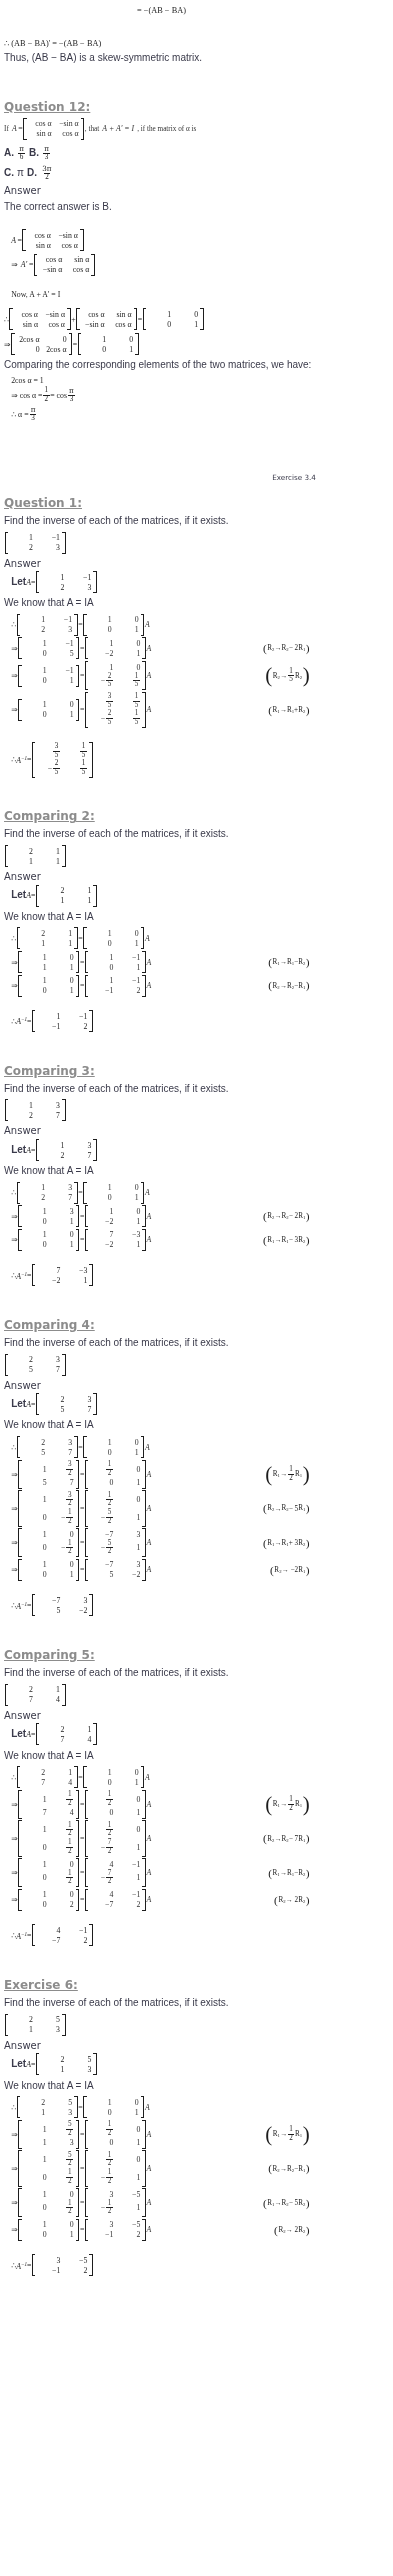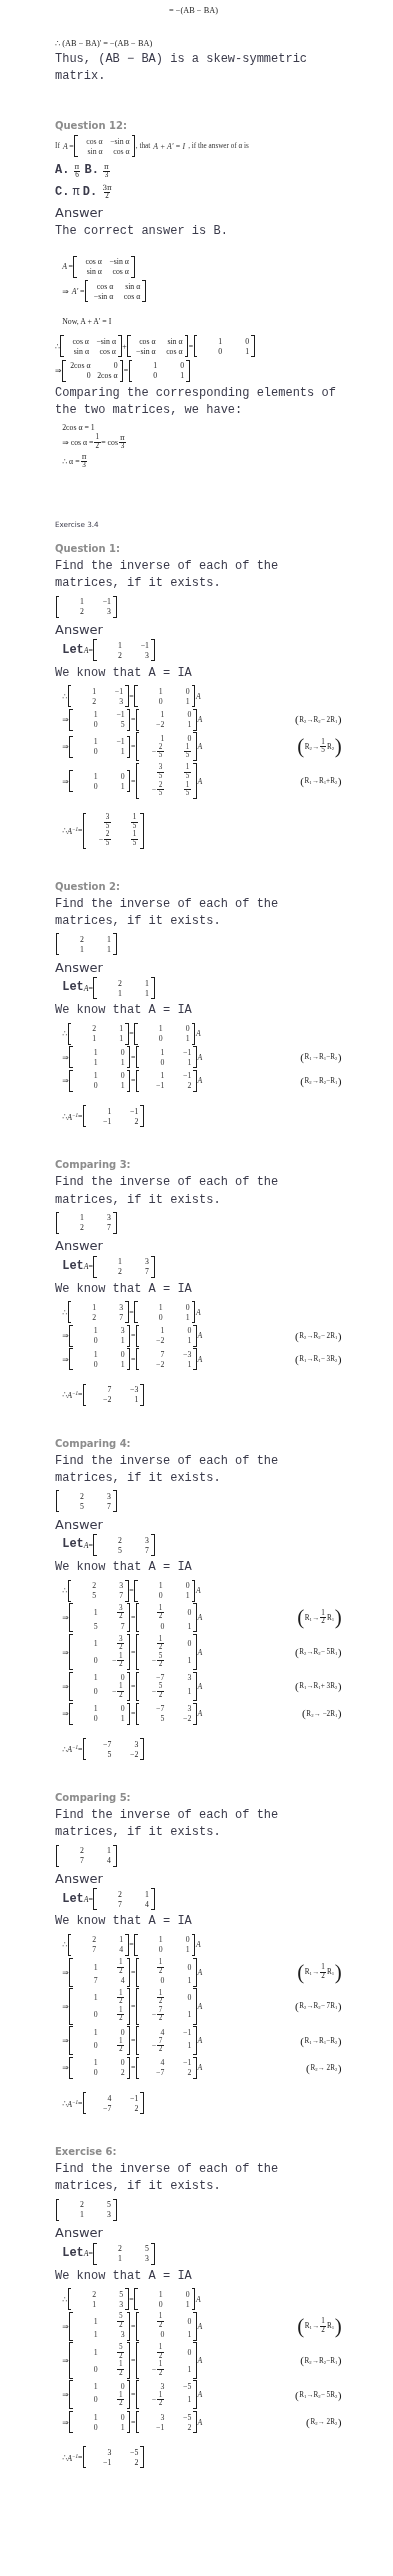--- a/index.html
+++ b/index.html
@@ -11,51 +11,52 @@
     width: 393px;
     font-family: "Liberation Sans", sans-serif;
     color: #333333;
     font-size: 6.7px;
   }
   .page {
     width: 323px;
     position: relative;
     padding: 0;
     box-sizing: border-box;
-    margin-left: 32px;
   }
   .pad {
-    padding-left: 23px;
+    padding-left: 4px;
     padding-right: 7.2px;
   }
 
   
   .prose {
-    font-family: Liberation Mono, monospace;
-    font-size: 12px;
+    font-family: Liberation Sans, sans-serif;
+    font-size: 10px;
     color: #3a3a4a;
     line-height: 1.45;
     margin: 3.1px 0 3.1px 0;
   }
   .qhead {
     font-family: "DejaVu Sans", sans-serif;
     font-weight: bold;
-    font-size: 10px;
+    font-size: 12px;
     color: #8c8c8c;
     margin: 13.5px 0 4.1px 0;
+    text-decoration: underline;
   }
   .exhead {
     font-family: "DejaVu Sans", sans-serif;
     font-size: 7.2px;
     color: #3a3a4a;
     margin: 17.6px 0 13.5px 0;
+    text-align: right;
   }
   .ans {
     font-family: "DejaVu Sans", sans-serif;
-    font-size: 13px;
+    font-size: 10px;
     color: #3a3a4a;
     margin: 4.1px 0 2.1px 0;
   }
   .spacer-lg { height: 17.6px; }
   .spacer-md { height: 9.3px; }
   .spacer-sm { height: 4.1px; }
 
   
   .math {
     font-family: "Liberation Serif", serif;
@@ -221,21 +222,21 @@
                 <span class="mcell wide">sin α</span>
                 <span class="mcell wide">cos α</span>
               </span>
           </span>
           <span class="br r"></span>
         </span>
         <span class="mtxt sz14">, that</span>
         <span class="gap4"></span>
         <span class="mi sz15">A + A' = I</span>
         <span class="gap4"></span>
-        <span class="mtxt sz14">, if the answer of α is</span>
+        <span class="mtxt sz14">, if the matrix of α is</span>
       </div>
     </div>
 
     <div class="math" style="margin-top:5.2px;">
       <span class="prose" style="font-weight:bold;margin:0;">A.</span>
       <span class="gap4"></span>
       <span class="frac">
         <span class="num msym">π</span>
         <span class="den">6</span>
       </span>
@@ -725,21 +726,21 @@
                   </span>
                 </span>
               </span>
             </span>
             <span class="br r"></span>
           </span>
         </div>
         <div style="height: 15.5px;"></div>
       </div>
       <div>
-        <div class="qhead">Question 2:</div>
+        <div class="qhead">Comparing 2:</div>
         <div class="prose">Find the inverse of each of the matrices, if it exists.</div>
         <div class="math">
           <span class="mat">
             <span class="br l"></span>
             <span class="mbody">
               <span class="mrow">
                 <span class="mcell wide">2</span>
                 <span class="mcell wide">1</span>
               </span>
               <span class="mrow">

